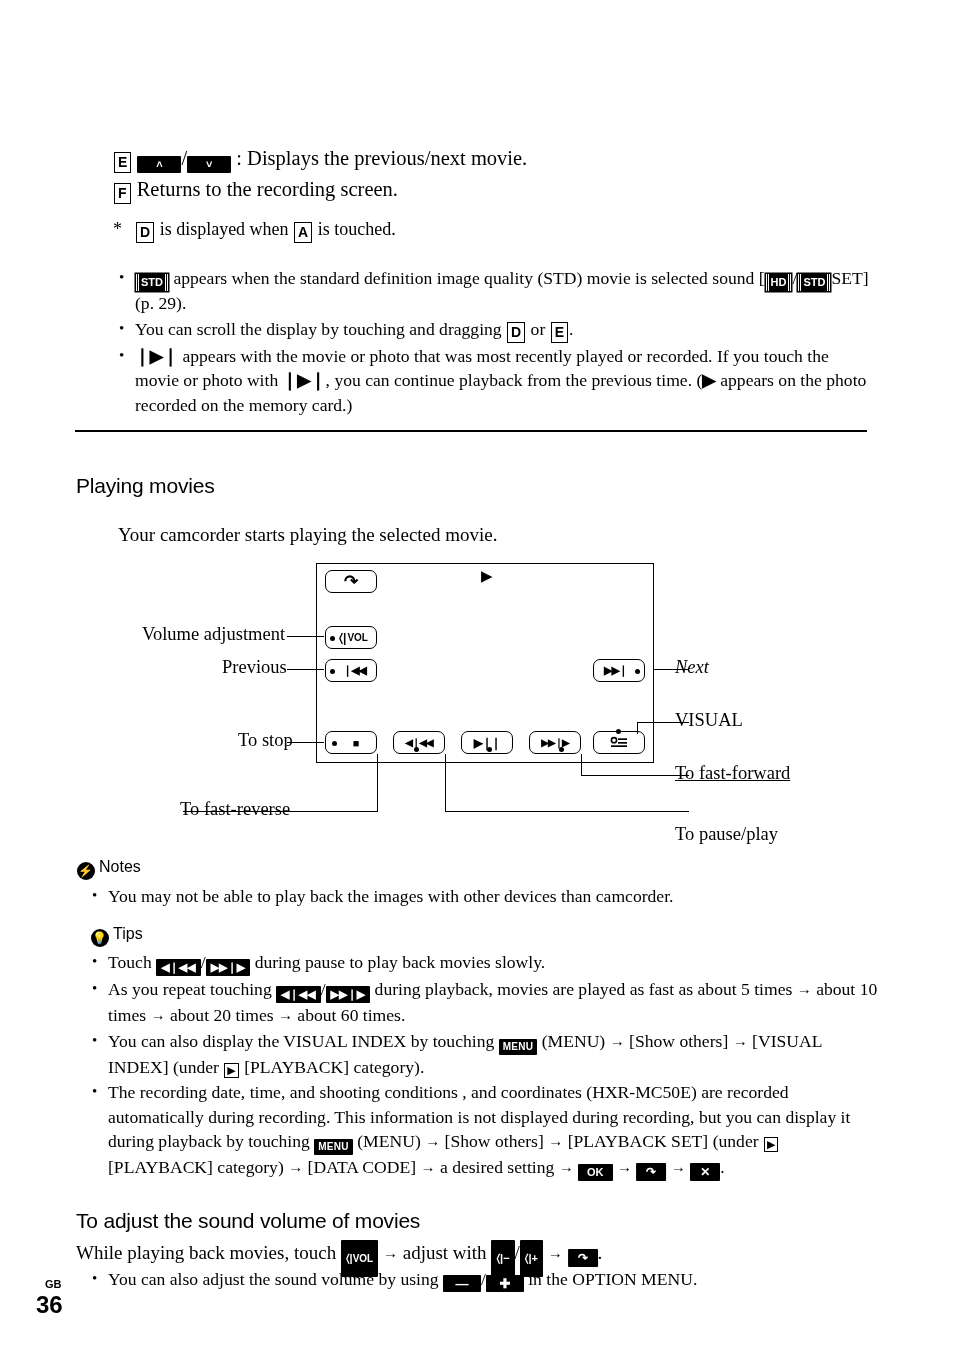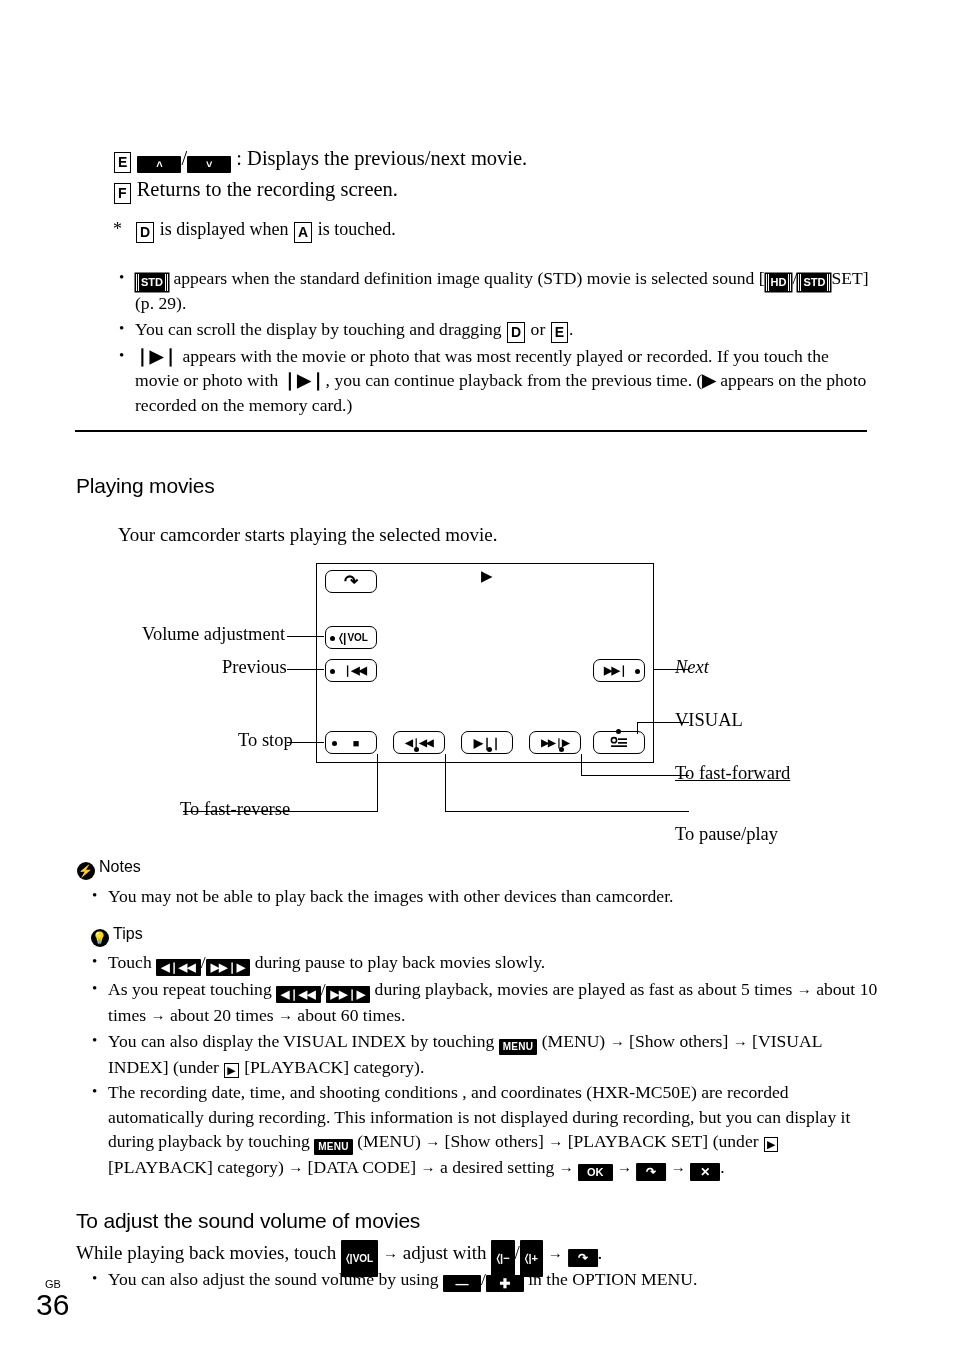--- a/index.html
+++ b/index.html
@@ -105,22 +105,22 @@
   #tips-head{position:absolute;left:91px;top:925px;}
   #tips-list{position:absolute;left:88px;top:950px;width:790px;}
 
   
   #heading-volume{position:absolute;left:76px;top:1209px;}
   #vol-line{position:absolute;left:76px;top:1240px;font-size:19px;white-space:nowrap;}
   #vol-bullet{position:absolute;left:88px;top:1267px;width:790px;}
 
   
   #footer{position:absolute;left:36px;top:1278px;font-family:"Liberation Sans", sans-serif;}
-  #footer .gb{font-size:11px;font-weight:400;display:block;margin-left:9px;}
-  #footer .pg{font-size:30px;line-height:30px;display:block;}
+  #footer .gb{font-size:11px;font-weight:700;display:block;margin-left:9px;}
+  #footer .pg{font-size:24px;line-height:30px;display:block;font-weight:bold;}
 
   .arrow{font-family:"Liberation Sans", sans-serif;font-size:15px;vertical-align:1px;}
 </style>
 </head>
 <body>
 
 <div class="page">
 
   <div id="top-block">
 

